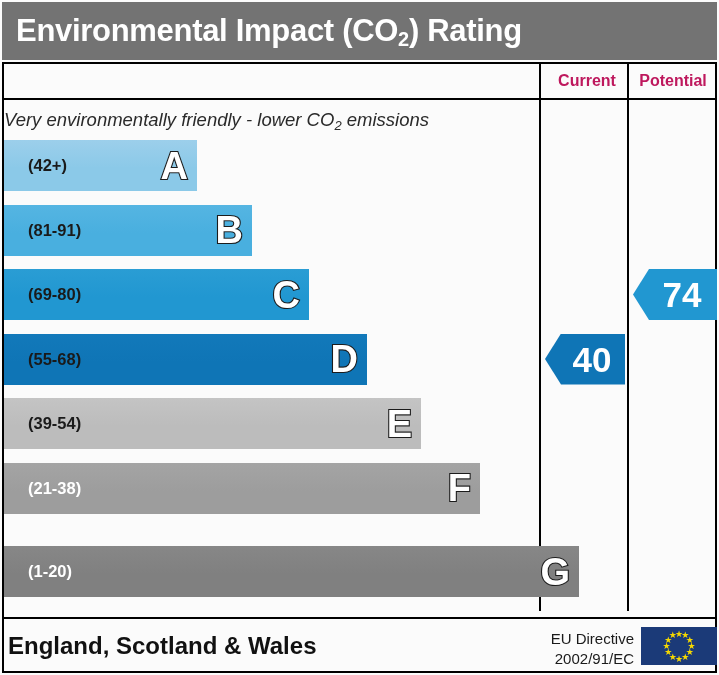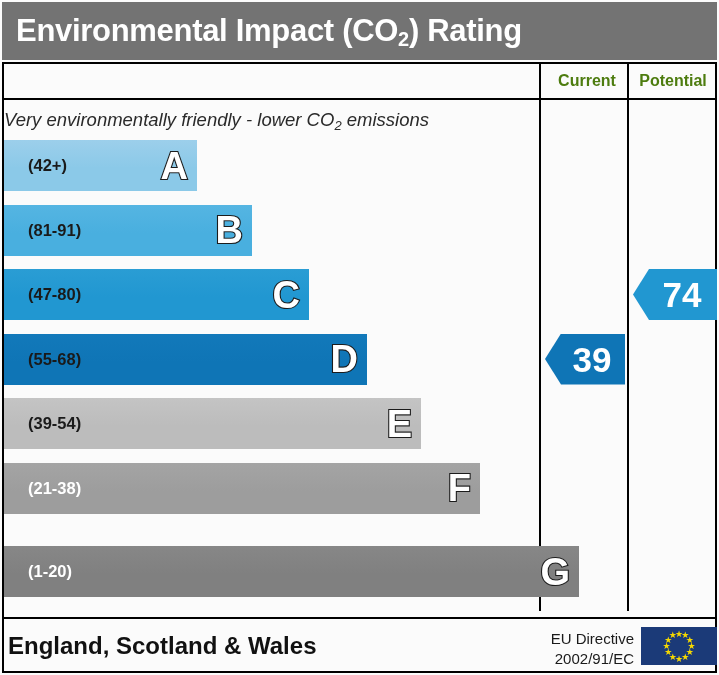--- a/index.html
+++ b/index.html
@@ -53,21 +53,21 @@
   .hdr-row {
     position: absolute;
     left: 4px; top: 64px;
     width: 711px; height: 36px;
     border-bottom: 2px solid #000;
   }
   .hdr-cell {
     position: absolute;
     top: 0; height: 34px;
     display: flex; align-items: center; justify-content: center;
-    font-size: 16px; font-weight: bold; color: #4d7c0f;
+    font-size: 16px; font-weight: bold; color: #be185d;
   }
   .hdr-current   { left: 539px; width: 88px; }
   .hdr-potential { left: 627px; width: 84px; }
 
   
   .vsep {
     position: absolute;
     top: 64px; height: 547px;
     width: 2px; background: #000;
   }
@@ -201,21 +201,21 @@
   <div id="bands-host">
       <div class="band dark" style="top: 140px; width: 193px; background: linear-gradient(rgb(156, 207, 235) 0%, rgb(139, 201, 232) 55%, rgb(139, 201, 232) 100%);">
         <div class="range">(42+)</div>
         <div class="letter">A</div>
       </div>
       <div class="band dark" style="top: 204.5px; width: 248px; background: linear-gradient(rgb(85, 181, 226) 0%, rgb(73, 175, 223) 55%, rgb(73, 175, 223) 100%);">
         <div class="range">(81-91)</div>
         <div class="letter">B</div>
       </div>
       <div class="band dark" style="top: 269px; width: 305px; background: linear-gradient(rgb(42, 157, 212) 0%, rgb(33, 151, 209) 55%, rgb(33, 151, 209) 100%);">
-        <div class="range">(47-80)</div>
+        <div class="range">(69-80)</div>
         <div class="letter">C</div>
       </div>
       <div class="band dark" style="top: 333.5px; width: 363px; background: linear-gradient(rgb(18, 121, 186) 0%, rgb(15, 117, 182) 55%, rgb(15, 117, 182) 100%);">
         <div class="range">(55-68)</div>
         <div class="letter">D</div>
       </div>
       <div class="band dark" style="top: 398px; width: 417px; background: linear-gradient(rgb(196, 196, 196) 0%, rgb(188, 188, 188) 55%, rgb(188, 188, 188) 100%);">
         <div class="range">(39-54)</div>
         <div class="letter">E</div>
       </div>
@@ -224,21 +224,21 @@
         <div class="letter">F</div>
       </div>
       <div class="band light" style="top: 546px; width: 575px; background: linear-gradient(rgb(135, 135, 135) 0%, rgb(128, 128, 128) 55%, rgb(128, 128, 128) 100%); align-items: center;">
         <div class="range">(1-20)</div>
         <div class="letter">G</div>
       </div>
     </div>
 
   <div id="arrows-host">
       <div class="arrow arrow-current" style="top: 333.5px; background: rgb(15, 117, 182);">
-        <span>39</span>
+        <span>40</span>
       </div>
       <div class="arrow arrow-potential" style="top: 269px; background: rgb(33, 151, 209);">
         <span>74</span>
       </div>
     </div>
 
 
   <div class="footer">
     <div class="footer-title">England, Scotland &amp; Wales</div>
     <div class="eu-text">

